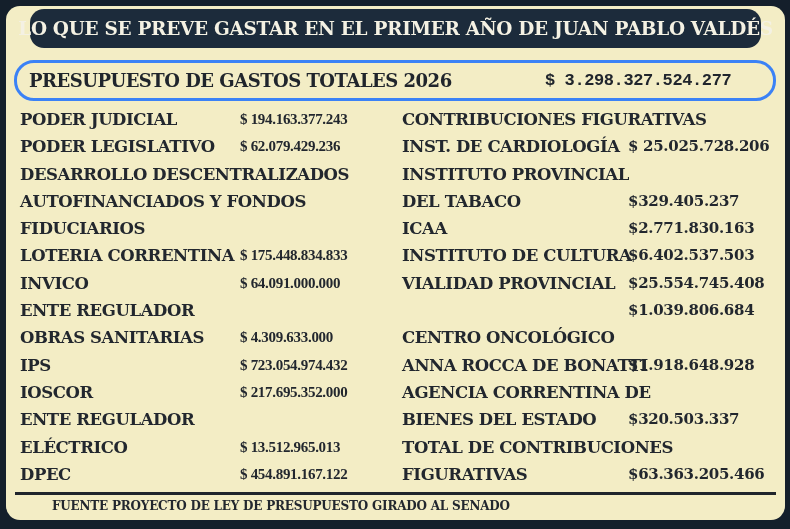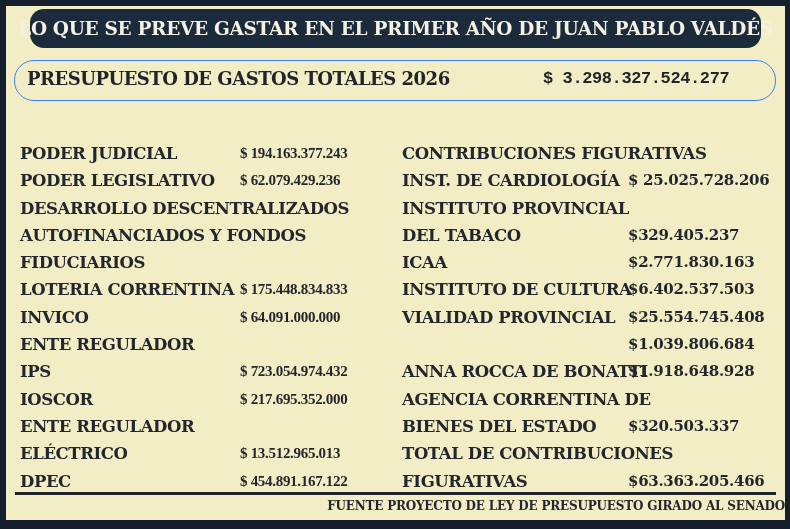--- a/index.html
+++ b/index.html
@@ -4,67 +4,68 @@
 <style>
   html,body{margin:0;padding:0;background:#0e1722;}
   .canvas{
     position:relative;width:790px;height:529px;overflow:hidden;
     background:#141f2b;
     font-family:"DejaVu Serif", serif;
     -webkit-font-smoothing:antialiased;
   }
   .panel{
     position:absolute;left:6px;top:6px;right:5px;bottom:9px;
-    background:#f3edc5;border-radius:0;
+    background:#f3edc5;border-radius:14px;
   }
   .title-bar{
     position:absolute;left:24px;right:24px;top:3px;height:39px;
     background:#1c2b3b;border-radius:14px;
     display:flex;align-items:center;justify-content:center;
     color:#f4f1e3;font-size:18.5px;font-weight:bold;letter-spacing:-0.3px;
     white-space:nowrap;
   }
   .summary-pill{
     position:absolute;left:8px;right:9px;top:54px;height:41px;
-    border:1px solid #3b82f6;border-radius:20px;box-sizing:border-box;
+    border:3px solid #3b82f6;border-radius:20px;box-sizing:border-box;
   }
   .summary-pill .s-label{
     position:absolute;left:12px;top:0;line-height:35px;
     font-size:18px;font-weight:bold;letter-spacing:-0.5px;color:#20252c;
     white-space:nowrap;
   }
   .summary-pill .s-value{
     position:absolute;left:528px;top:0;line-height:35px;
     font-size:17px;font-weight:bold;letter-spacing:-0.4px;color:#20252c;
     white-space:nowrap;
     font-family:Liberation Mono, monospace;
   }
   .table{position:absolute;left:14px;top:100px;right:5px;}
   .trow{display:flex;height:27.3px;line-height:27.3px;}
-  .half{position:relative;margin-top:34px;}
+  .half{position:relative;}
   .hleft{width:382px;}
   .hright{flex:1;}
   .lbl{
     white-space:nowrap;font-size:16.5px;font-weight:bold;
     letter-spacing:-0.4px;color:#22272e;
   }
   .val{
     position:absolute;top:0;line-height:27.3px;white-space:nowrap;
     font-size:15px;font-weight:bold;letter-spacing:-0.3px;color:#22272e;
   }
   .hleft .val{left:220px;font-family:Liberation Serif, serif;}
   .hright .val{left:226px;}
   .divider{
     position:absolute;left:9px;right:9px;top:486px;height:3px;
     background:#20252c;
   }
   .footer{
-    position:absolute;left:0;right:0;top:493px;text-align:right;
+    position:absolute;left:0;right:0;top:493px;text-align:left;
     font-size:12px;font-weight:bold;letter-spacing:-0.2px;color:#22272e;
     white-space:nowrap;
+    padding-left:46px;
   }
 </style>
 </head>
 <body>
 
 <div class="canvas">
   <div class="panel">
 
     <div class="title-bar">
       <span>LO QUE SE PREVE GASTAR EN EL PRIMER AÑO DE JUAN PABLO VALDÉS</span>
@@ -156,20 +157,30 @@
   <div class="trow">
     <div class="half hleft">
       <span class="lbl">ENTE REGULADOR</span>
       <span class="val"></span>
     </div>
     <div class="half hright">
       <span class="val">$1.039.806.684</span>
     </div>
   </div>
 
+  <div class="trow">
+    <div class="half hleft">
+      <span class="lbl">OBRAS SANITARIAS</span>
+      <span class="val">$ 4.309.633.000</span>
+    </div>
+    <div class="half hright">
+      <span class="lbl">CENTRO ONCOLÓGICO</span>
+      <span class="val"></span>
+    </div>
+  </div>
 
   <div class="trow">
     <div class="half hleft">
       <span class="lbl">IPS</span>
       <span class="val">$ 723.054.974.432</span>
     </div>
     <div class="half hright">
       <span class="lbl">ANNA ROCCA DE BONATTI</span>
       <span class="val">$1.918.648.928</span>
     </div>

